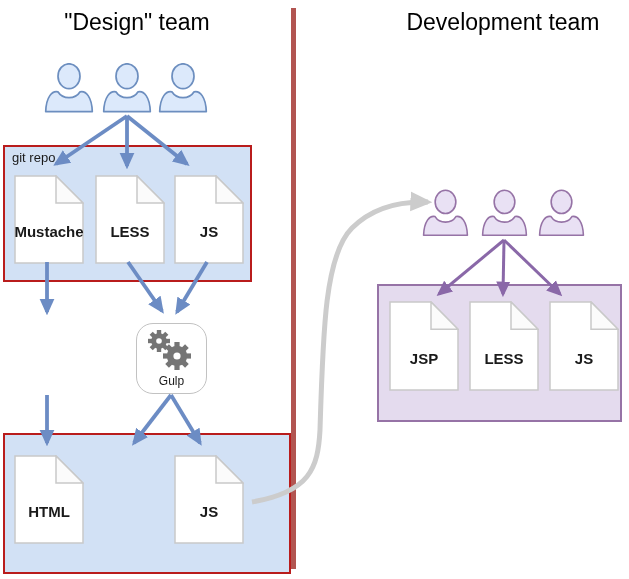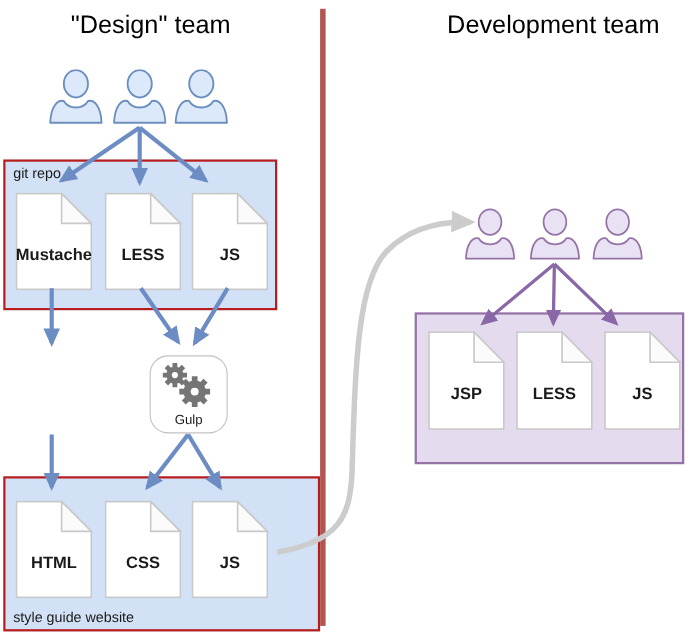--- a/index.html
+++ b/index.html
@@ -118,35 +118,27 @@
   </div>
 
   <div class="box blue" style="left:3px;top:433px;width:288px;height:141px;">
     <div class="doc" style="left:9px;top:20px;">
       <svg viewBox="0 0 70 89" preserveAspectRatio="none">
           <path class="doc-body" d="M1 1 L42 1 L69 28 L69 88 L1 88 Z"></path>
           <path class="doc-fold" d="M42 1 L42 28 L69 28 Z"></path>
         </svg>
       <span class="doc-label">HTML</span>
     </div>
-    <div class="doc" style="left:90px;top:20px;">
-      <svg viewBox="0 0 70 89" preserveAspectRatio="none">
-          <path class="doc-body" d="M1 1 L42 1 L69 28 L69 88 L1 88 Z"></path>
-          <path class="doc-fold" d="M42 1 L42 28 L69 28 Z"></path>
-        </svg>
-      <span class="doc-label">CSS</span>
-    </div>
     <div class="doc" style="left:169px;top:20px;">
       <svg viewBox="0 0 70 89" preserveAspectRatio="none">
           <path class="doc-body" d="M1 1 L42 1 L69 28 L69 88 L1 88 Z"></path>
           <path class="doc-fold" d="M42 1 L42 28 L69 28 Z"></path>
         </svg>
       <span class="doc-label">JS</span>
     </div>
-    <span class="box-label" style="left:7px;bottom:4px;">style guide website</span>
   </div>
 
   <svg class="person person-purple" style="left:422px;top:188px;width:47px;" viewBox="0 0 50 50">
     <ellipse cx="25" cy="13.2" rx="11" ry="12.4"></ellipse>
     <path d="M1.7 48.6 C2.2 33.8 8.2 27.4 13.9 28.8 C16.3 32.7 20.2 34.7 25 34.7 C29.8 34.7 33.7 32.7 36.1 28.8 C41.8 27.4 47.8 33.8 48.3 48.6 Z"></path>
   </svg>
   <svg class="person person-purple" style="left:481px;top:188px;width:47px;" viewBox="0 0 50 50">
     <ellipse cx="25" cy="13.2" rx="11" ry="12.4"></ellipse>
     <path d="M1.7 48.6 C2.2 33.8 8.2 27.4 13.9 28.8 C16.3 32.7 20.2 34.7 25 34.7 C29.8 34.7 33.7 32.7 36.1 28.8 C41.8 27.4 47.8 33.8 48.3 48.6 Z"></path>
   </svg>

